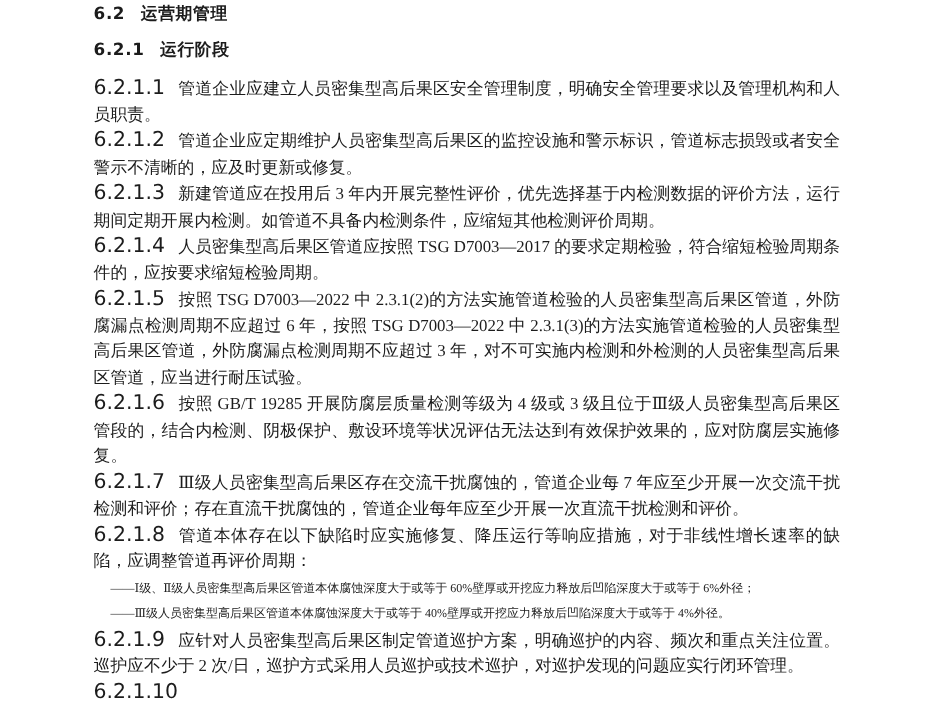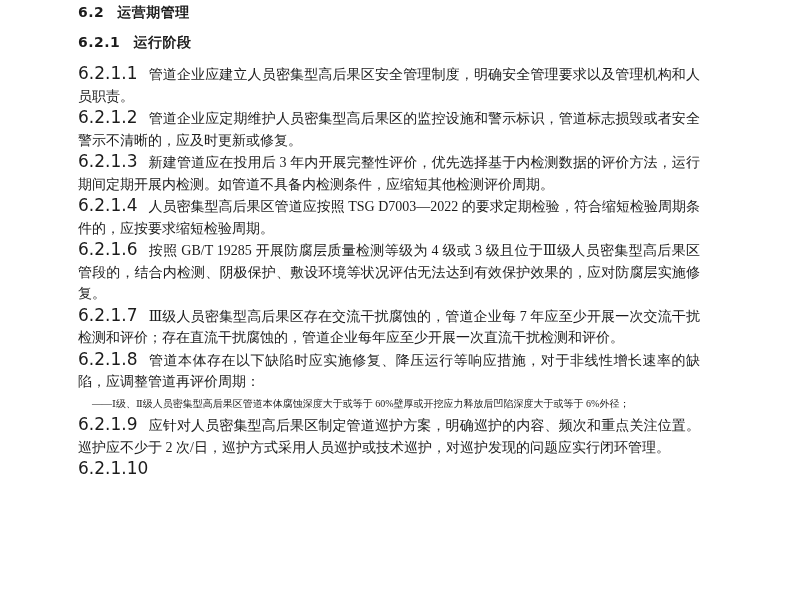--- a/index.html
+++ b/index.html
@@ -65,30 +65,32 @@
     <p class="h1"><span class="hnum">6.2</span><span>运营期管理</span></p>
 
     <p class="h2"><span class="hnum">6.2.1</span><span>运行阶段</span></p>
 
     <p class="clause"><span class="cnum">6.2.1.1</span><span>管道企业应建立人员密集型高后果区安全管理制度，明确安全管理要求以及管理机构和人员职责。</span></p>
 
     <p class="clause"><span class="cnum">6.2.1.2</span><span>管道企业应定期维护人员密集型高后果区的监控设施和警示标识，管道标志损毁或者安全警示不清晰的，应及时更新或修复。</span></p>
 
     <p class="clause"><span class="cnum">6.2.1.3</span><span>新建管道应在投用后 3 年内开展完整性评价，优先选择基于内检测数据的评价方法，运行期间定期开展内检测。如管道不具备内检测条件，应缩短其他检测评价周期。</span></p>
 
-    <p class="clause"><span class="cnum">6.2.1.4</span><span>人员密集型高后果区管道应按照 TSG D7003—2022 的要求定期检验，符合缩短检验周期条件的，应按要求缩短检验周期。</span></p>
+    <p class="clause"><span class="cnum">6.2.1.4</span><span>人员密集型高后果区管道应按照 TSG D7003—2017 的要求定期检验，符合缩短检验周期条件的，应按要求缩短检验周期。</span></p>
 
+    <p class="clause"><span class="cnum">6.2.1.5</span><span>按照 TSG D7003—2022 中 2.3.1(2)的方法实施管道检验的人员密集型高后果区管道，外防腐漏点检测周期不应超过 6 年，按照 TSG D7003—2022 中 2.3.1(3)的方法实施管道检验的人员密集型高后果区管道，外防腐漏点检测周期不应超过 3 年，对不可实施内检测和外检测的人员密集型高后果区管道，应当进行耐压试验。</span></p>
 
     <p class="clause"><span class="cnum">6.2.1.6</span><span>按照 GB/T 19285 开展防腐层质量检测等级为 4 级或 3 级且位于Ⅲ级人员密集型高后果区管段的，结合内检测、阴极保护、敷设环境等状况评估无法达到有效保护效果的，应对防腐层实施修复。</span></p>
 
     <p class="clause"><span class="cnum">6.2.1.7</span><span>Ⅲ级人员密集型高后果区存在交流干扰腐蚀的，管道企业每 7 年应至少开展一次交流干扰检测和评价；存在直流干扰腐蚀的，管道企业每年应至少开展一次直流干扰检测和评价。</span></p>
 
     <p class="clause"><span class="cnum">6.2.1.8</span><span>管道本体存在以下缺陷时应实施修复、降压运行等响应措施，对于非线性增长速率的缺陷，应调整管道再评价周期：</span></p>
 
     <p class="dash-item"><span class="dash">——</span><span>Ⅰ级、Ⅱ级人员密集型高后果区管道本体腐蚀深度大于或等于 60%壁厚或开挖应力释放后凹陷深度大于或等于 6%外径；</span></p>
 
+    <p class="dash-item"><span class="dash">——</span><span>Ⅲ级人员密集型高后果区管道本体腐蚀深度大于或等于 40%壁厚或开挖应力释放后凹陷深度大于或等于 4%外径。</span></p>
 
     <p class="clause"><span class="cnum">6.2.1.9</span><span>应针对人员密集型高后果区制定管道巡护方案，明确巡护的内容、频次和重点关注位置。巡护应不少于 2 次/日，巡护方式采用人员巡护或技术巡护，对巡护发现的问题应实行闭环管理。</span></p>
 
     <p class="clause"><span class="cnum">6.2.1.10</span></p>
 
   </div>
 </div>
 
 </body></html>

